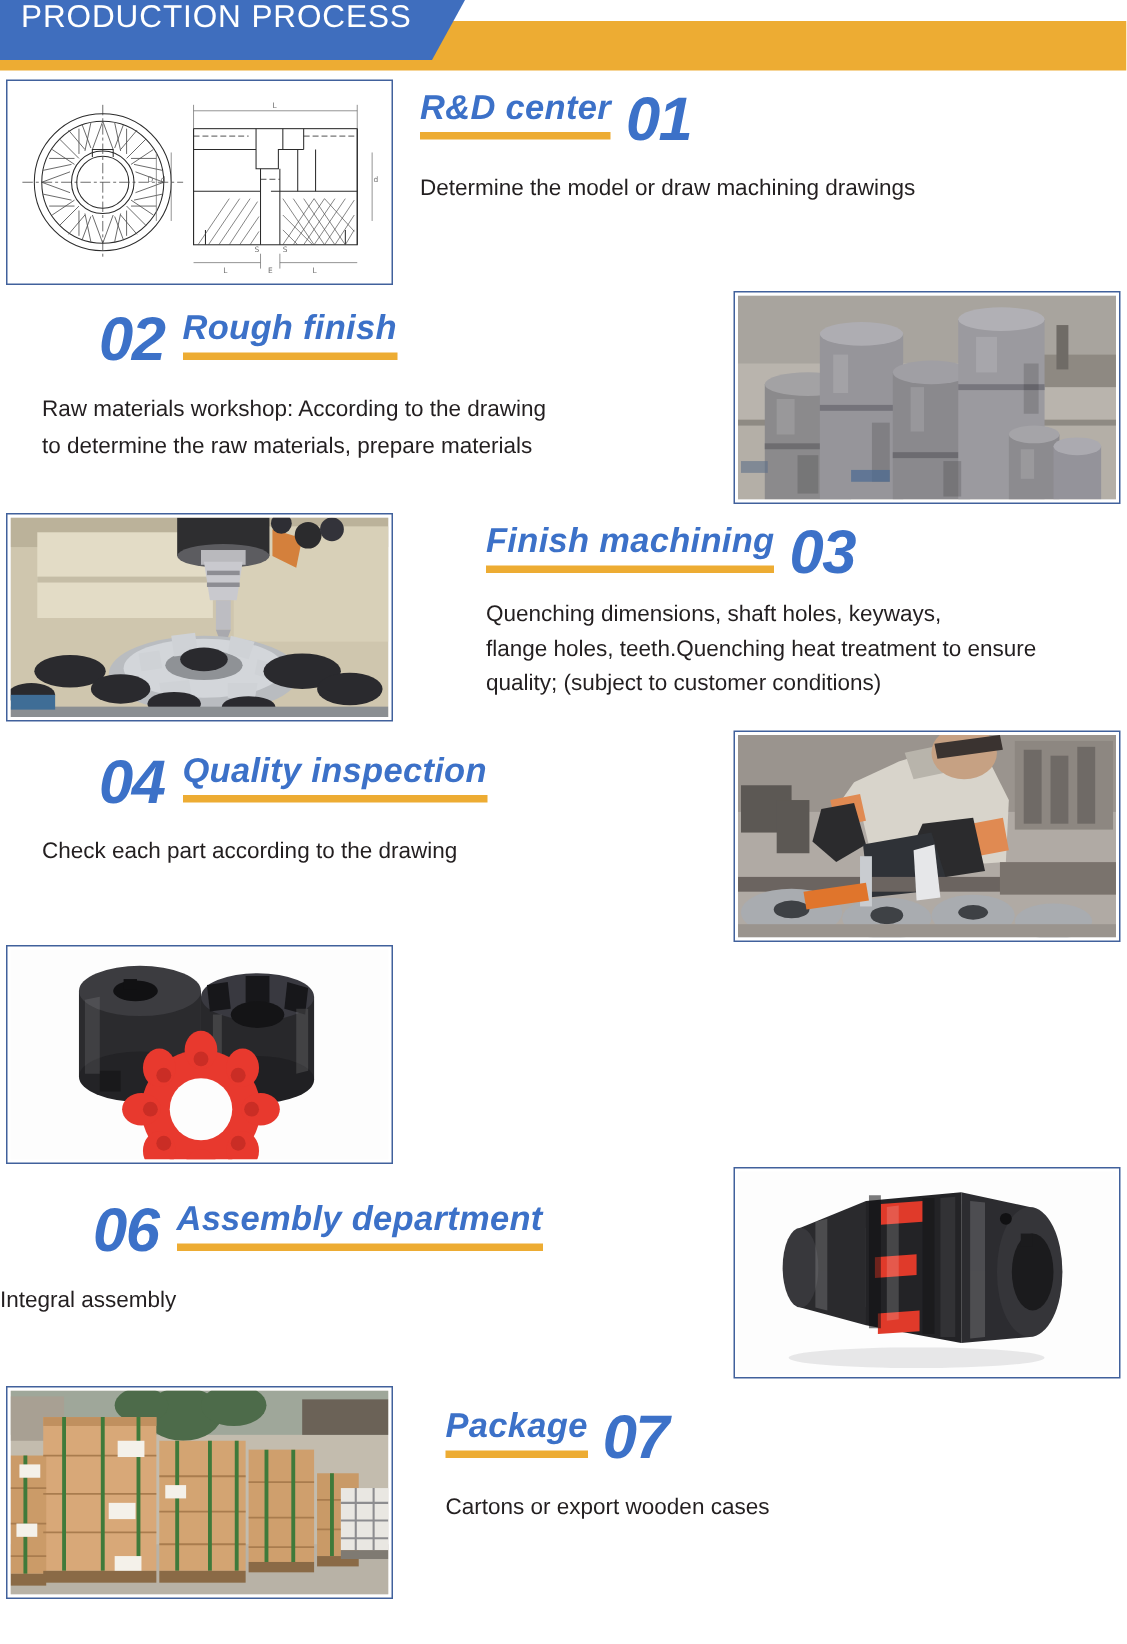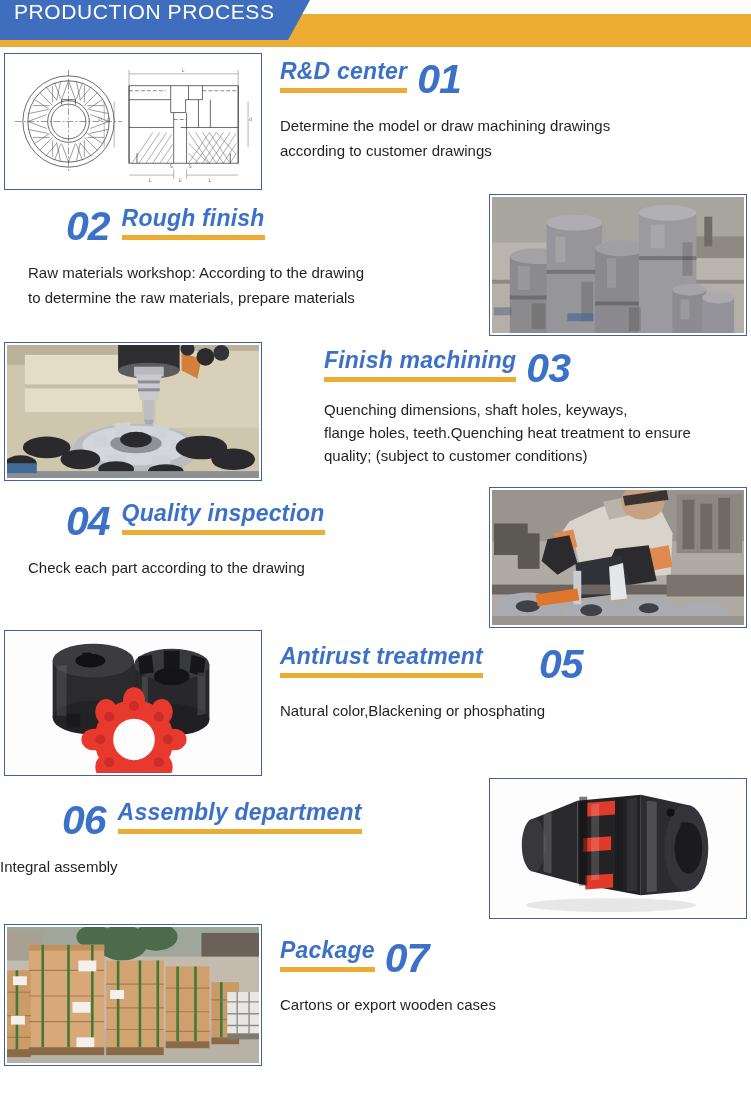--- a/index.html
+++ b/index.html
@@ -137,21 +137,21 @@
   #row5 { height: 148px; }
   #row5 .photo { height: 146px; margin-left: 4px; margin-top: 0px; }
   #row5 .textblock { padding-left: 18px; padding-top: 12px; }
 
   #row6 { height: 144px; }
   #row6 .photo { height: 141px; margin-right: 4px; margin-top: 0px; }
   #row6 .textblock { padding-left: 0; padding-top: 20px; }
   #row6 .heading { padding-left: 62px; }
   #row6 .desc { }
 
-  #row7 { height: 150px; }
+  #row7 { height: 150px; gap: 17px; }
   #row7 .photo { height: 142px; margin-left: 4px; margin-top: 2px; }
   #row7 .textblock { padding-left: 18px; padding-top: 14px; }
 </style>
 </head>
 <body>
 
 <div class="header">
   <div class="header-yellow"></div>
   <div class="header-blue">
     <span class="header-title">PRODUCTION PROCESS</span>
@@ -243,21 +243,20 @@
   <div class="textblock">
     <div class="heading num-right">
       <div class="title-wrap">
         <div class="title">R&amp;D center</div>
         <div class="underline"></div>
       </div>
       <div class="number">01</div>
     </div>
     <div class="desc">
       <div>Determine the model or draw machining drawings</div>
-      <div>according to customer drawings</div>
     </div>
   </div>
 </div>
 
 <div class="row img-right" id="row2">
   <div class="photo">
     <div class="frame">
       <svg viewBox="0 0 254 138" preserveAspectRatio="none">
         <rect width="254" height="138" fill="#b9b4ad"></rect>
         <rect y="0" width="254" height="46" fill="#a8a49e"></rect>
@@ -511,32 +510,20 @@
           <ellipse cx="153" cy="85" rx="5" ry="5"></ellipse>
           <ellipse cx="162" cy="108" rx="5" ry="5"></ellipse>
           <ellipse cx="153" cy="131" rx="5" ry="5"></ellipse>
           <ellipse cx="103" cy="131" rx="5" ry="5"></ellipse>
           <ellipse cx="94" cy="108" rx="5" ry="5"></ellipse>
           <ellipse cx="103" cy="85" rx="5" ry="5"></ellipse>
         </g>
       </svg>
     </div>
   </div>
-  <div class="textblock">
-    <div class="heading num-right num-gap">
-      <div class="title-wrap">
-        <div class="title">Antirust treatment</div>
-        <div class="underline"></div>
-      </div>
-      <div class="number">05</div>
-    </div>
-    <div class="desc">
-      <div>Natural color,Blackening or phosphating</div>
-    </div>
-  </div>
 </div>
 
 <div class="row img-right" id="row6">
   <div class="photo">
     <div class="frame" style="background:#fdfdfd;">
       <svg viewBox="0 0 254 137" preserveAspectRatio="none">
         <rect width="254" height="137" fill="#fdfdfd"></rect>
 
         <path d="M42 38 L86 20 L86 104 L42 92 Z" fill="#2a2a2d"></path>
         <ellipse cx="42" cy="65" rx="12" ry="27" fill="#38383c"></ellipse>

